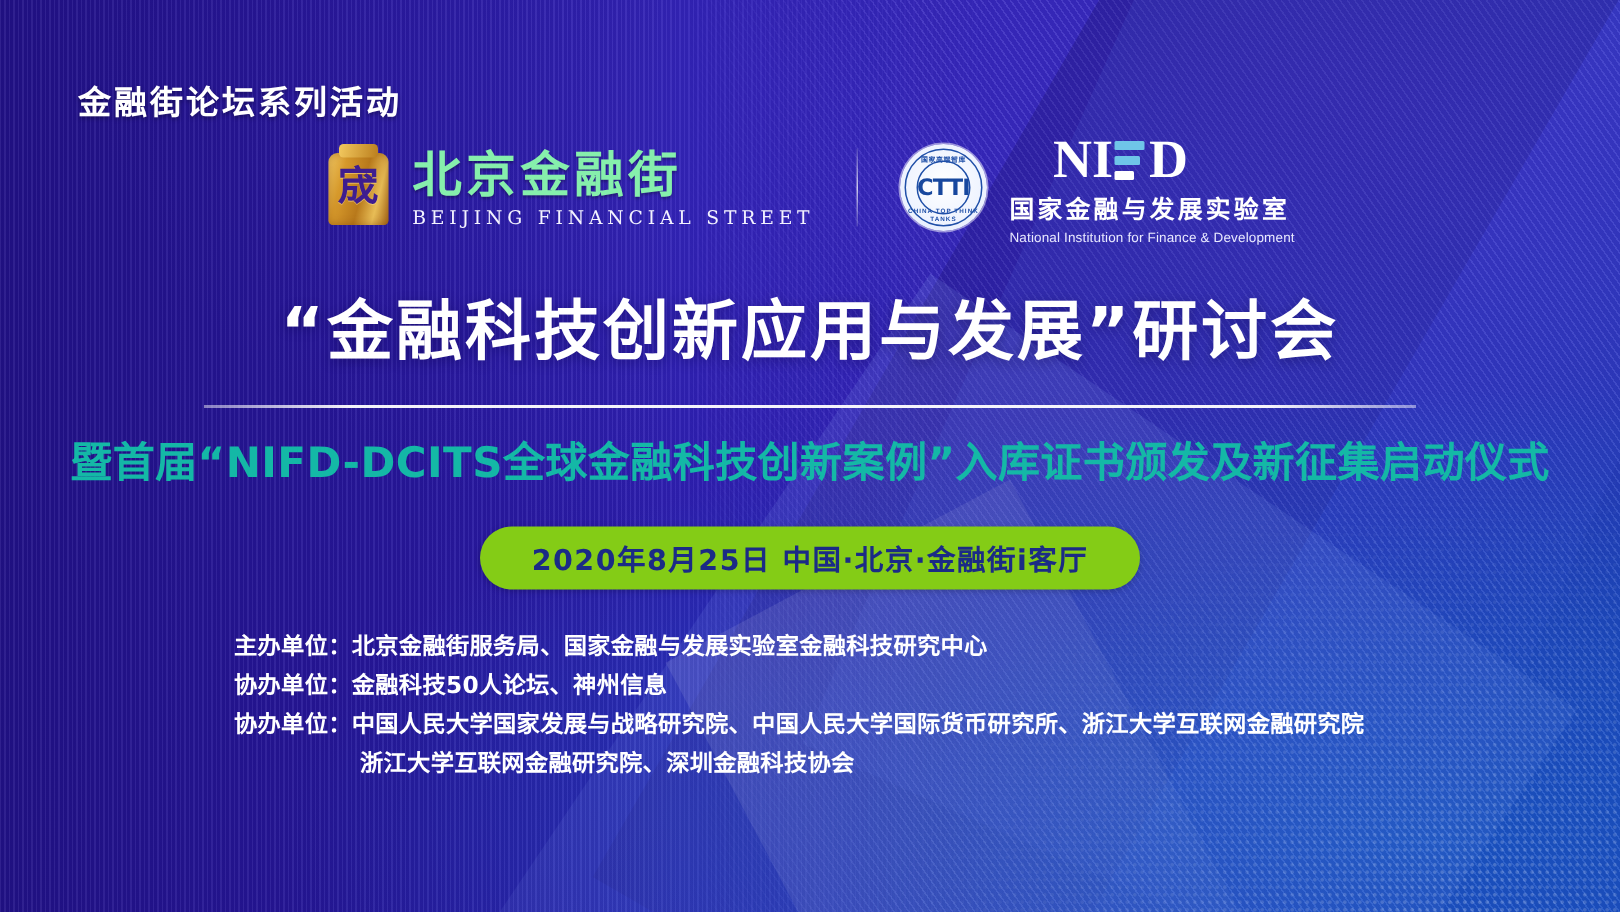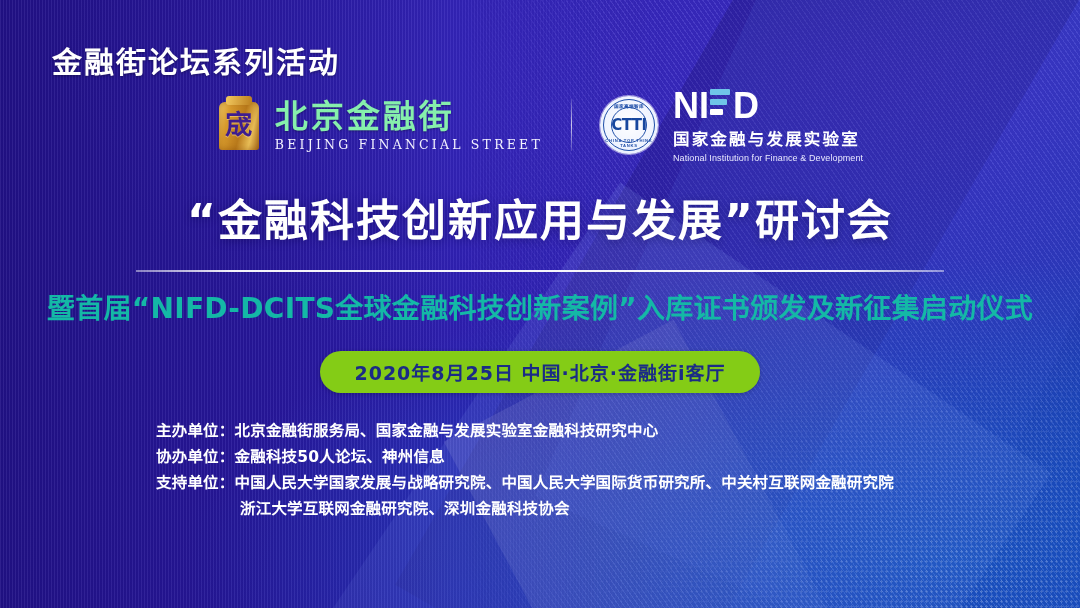--- a/index.html
+++ b/index.html
@@ -104,22 +104,22 @@
   
   .content {
     position: absolute;
     inset: 0;
     z-index: 5;
   }
 
   .kicker {
     position: absolute;
     left: 52px;
-    top: 38px;
-    font-size: 30px;
+    top: 50px;
+    font-size: 22px;
     font-weight: 700;
     letter-spacing: 2px;
     color: #ffffff;
     text-shadow: 0 1px 3px rgba(0,0,0,0.35);
     white-space: nowrap;
   }
 
   
   .logo-band {
     position: absolute;
@@ -236,26 +236,28 @@
     font-size: 4.6px;
     letter-spacing: 0.4px;
     color: #1f4fa8;
     font-weight: 700;
   }
   .ctti-seal .arc-top { top: 6.5px; }
   .ctti-seal .arc-bot { bottom: 6px; font-size: 4.2px; letter-spacing: 0.7px; }
 
   .nifd-text { line-height: 1; }
   .nifd-word {
-    font-family: Liberation Sans, sans-serif;
+    font-family: Liberation Serif, serif;
     font-size: 36px;
     font-weight: 800;
     color: #ffffff;
     letter-spacing: 0px;
     display: flex;
+    align-items: center;
+    margin-left: 29px;
   }
   .nifd-word .f-mark {
     display: inline-block;
     position: relative;
     width: 22px;
     height: 27px;
     margin: 0 1px;
   }
   .nifd-word .f-mark i {
     position: absolute;
@@ -426,18 +428,18 @@
 
     <div class="subtitle">暨首届“NIFD-DCITS全球金融科技创新案例”入库证书颁发及新征集启动仪式</div>
 
     <div class="pill-wrap">
       <div class="pill">2020年8月25日  中国·北京·金融街i客厅</div>
     </div>
 
     <div class="credits">
       <span class="row">主办单位：北京金融街服务局、国家金融与发展实验室金融科技研究中心</span>
       <span class="row">协办单位：金融科技50人论坛、神州信息</span>
-      <span class="row">支持单位：中国人民大学国家发展与战略研究院、中国人民大学国际货币研究所、中关村互联网金融研究院</span>
+      <span class="row">协办单位：中国人民大学国家发展与战略研究院、中国人民大学国际货币研究所、浙江大学互联网金融研究院</span>
       <span class="row indent">浙江大学互联网金融研究院、深圳金融科技协会</span>
     </div>
 
   </div>
 </div>
 
 </body></html>

